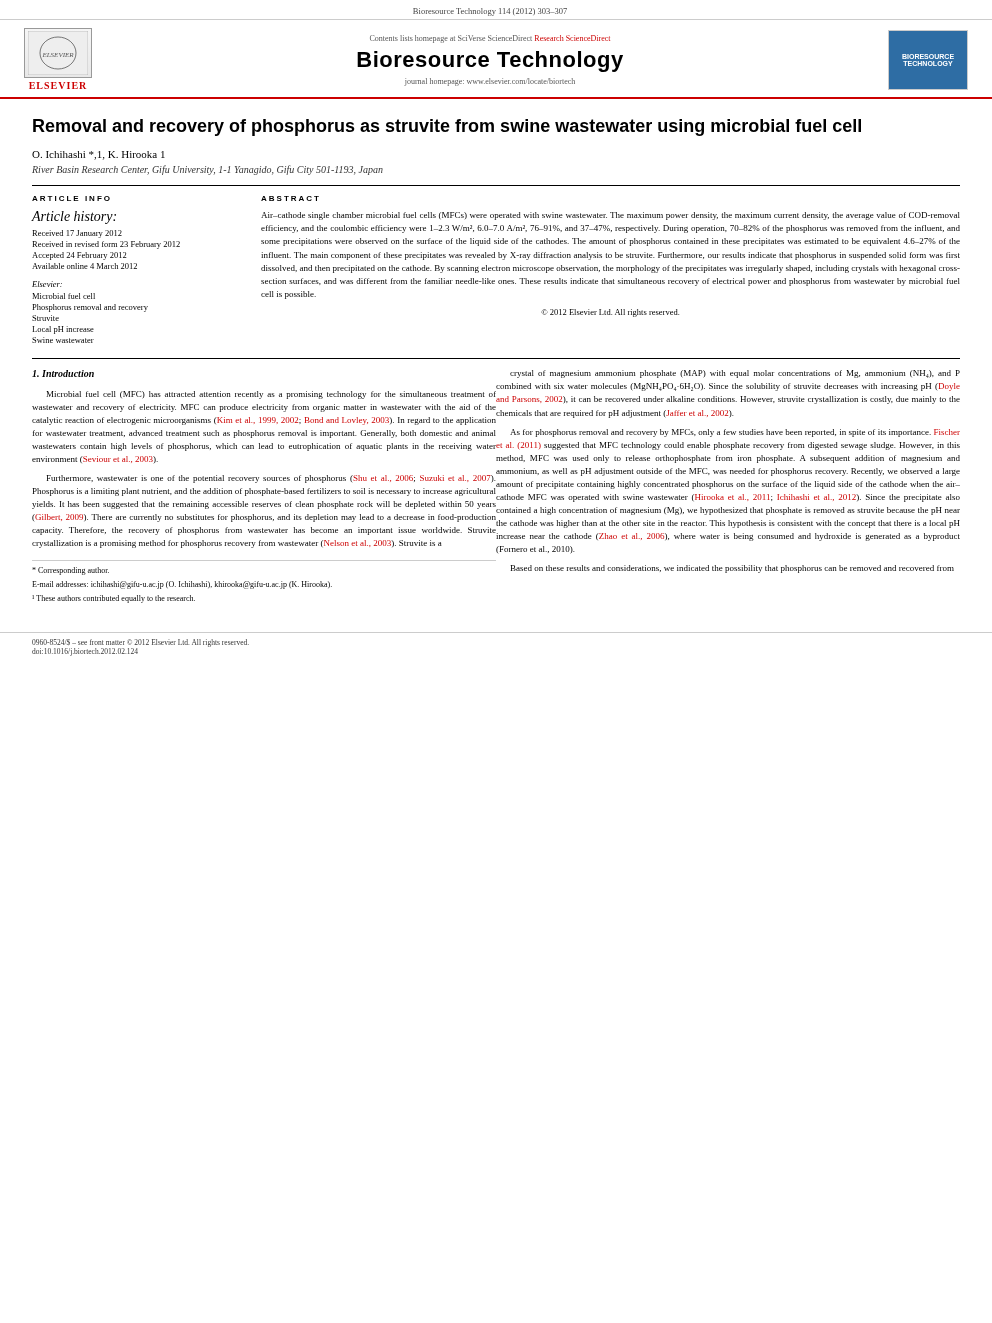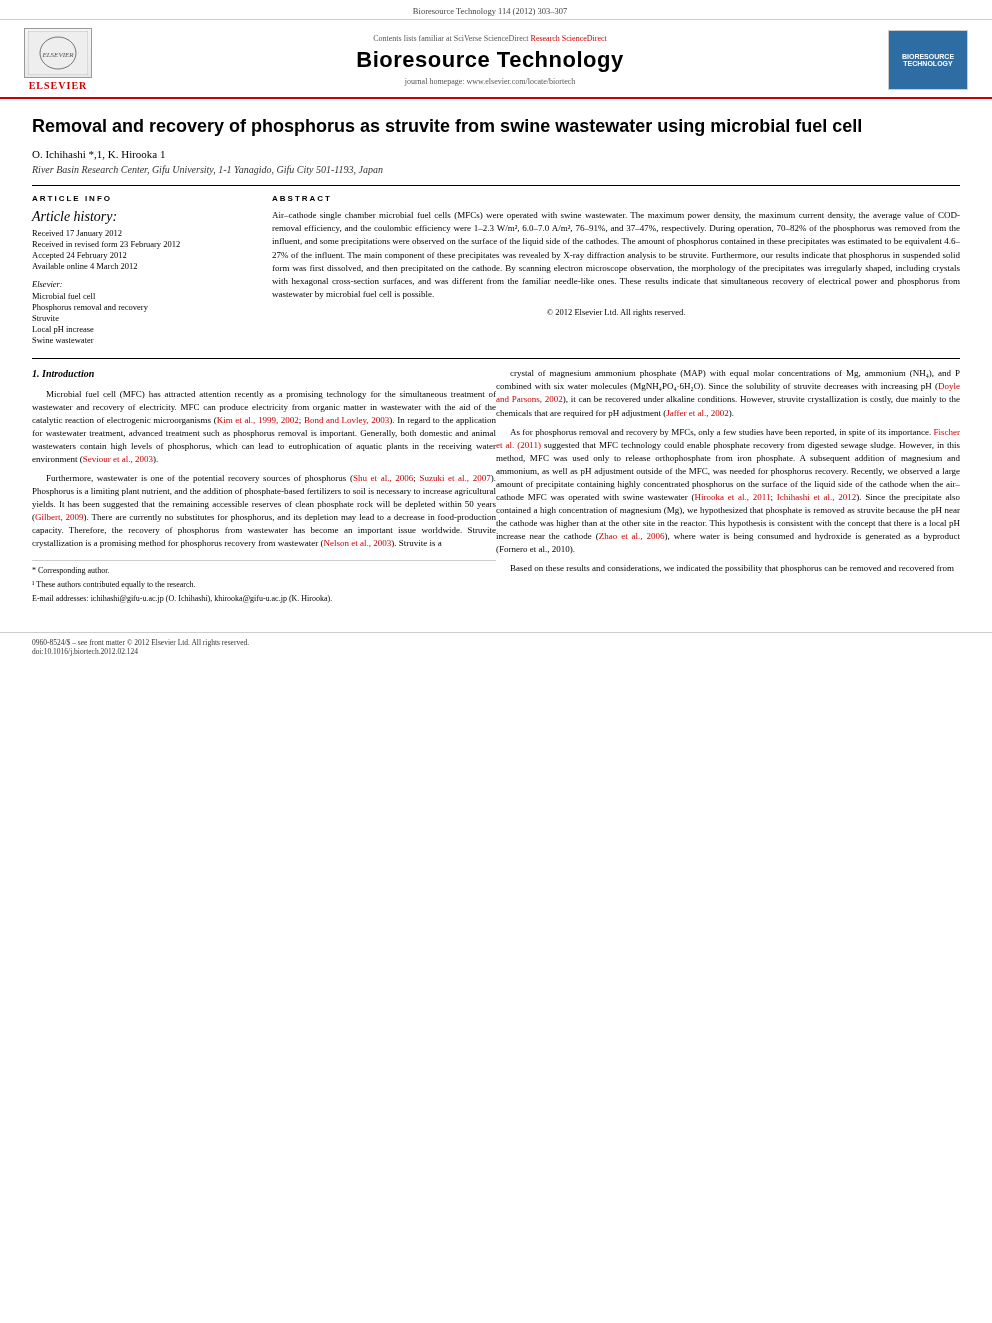--- a/index.html
+++ b/index.html
@@ -127,21 +127,21 @@
 
     .divider {
       border: none;
       border-top: 1px solid #000;
       margin: 8px 0;
     }
 
     
     .two-col {
       display: flex;
-      gap: 20px;
+      gap: 9px;
       margin-bottom: 12px;
     }
 
     .col-left {
       width: 220px;
       min-width: 220px;
     }
 
     .col-right {
       flex: 1;
@@ -265,21 +265,21 @@
         <rect x="0" y="0" width="60" height="44" fill="#eee" stroke="#999" stroke-width="0.5"></rect>
         <ellipse cx="30" cy="22" rx="18" ry="16" fill="none" stroke="#555" stroke-width="0.8"></ellipse>
         <text x="30" y="26" text-anchor="middle" font-size="7" fill="#555" font-style="italic">ELSEVIER</text>
       </svg>
     </div>
     <div class="elsevier-label">ELSEVIER</div>
   </div>
 
   <div class="journal-header-center">
     <div class="sciverse-line">
-      <span>Contents lists familiar at SciVerse ScienceDirect</span>
+      <span>Contents lists homepage at SciVerse ScienceDirect</span>
       <span style="color:#c00;"> Research ScienceDirect</span>
     </div>
     <div class="journal-title-main">Bioresource Technology</div>
     <div class="journal-homepage">journal homepage: www.elsevier.com/locate/biortech</div>
   </div>
 
   <div class="bioresource-logo-right">
     <span style="font-size:7px;text-align:center;font-family:Arial;font-weight:bold;color:#fff;">BIORESOURCE TECHNOLOGY</span>
   </div>
 </div>
@@ -330,22 +330,22 @@
       <p class="section-heading no-indent">1. Introduction</p>
       <p>
         Microbial fuel cell (MFC) has attracted attention recently as a promising technology for the simultaneous treatment of wastewater and recovery of electricity. MFC can produce electricity from organic matter in wastewater with the aid of the catalytic reaction of electrogenic microorganisms (<a class="ref-link">Kim et al., 1999, 2002</a>; <a class="ref-link">Bond and Lovley, 2003</a>). In regard to the application for wastewater treatment, advanced treatment such as phosphorus removal is important. Generally, both domestic and animal wastewaters contain high levels of phosphorus, which can lead to eutrophication of aquatic plants in the receiving water environment (<a class="ref-link">Seviour et al., 2003</a>).
       </p>
       <p>
         Furthermore, wastewater is one of the potential recovery sources of phosphorus (<a class="ref-link">Shu et al., 2006</a>; <a class="ref-link">Suzuki et al., 2007</a>). Phosphorus is a limiting plant nutrient, and the addition of phosphate-based fertilizers to soil is necessary to increase agricultural yields. It has been suggested that the remaining accessible reserves of clean phosphate rock will be depleted within 50 years (<a class="ref-link">Gilbert, 2009</a>). There are currently no substitutes for phosphorus, and its depletion may lead to a decrease in food-production capacity. Therefore, the recovery of phosphorus from wastewater has become an important issue worldwide. Struvite crystallization is a promising method for phosphorus recovery from wastewater (<a class="ref-link">Nelson et al., 2003</a>). Struvite is a
       </p>
 
       <div class="footnote-area">
         <div class="footnote-item">* Corresponding author.</div>
+        <div class="footnote-item">E-mail addresses: ichihashi@gifu-u.ac.jp (O. Ichihashi), khirooka@gifu-u.ac.jp (K. Hirooka).</div>
         <div class="footnote-item">¹ These authors contributed equally to the research.</div>
-        <div class="footnote-item">E-mail addresses: ichihashi@gifu-u.ac.jp (O. Ichihashi), khirooka@gifu-u.ac.jp (K. Hirooka).</div>
       </div>
     </div>
 
     <div class="body-col">
       <p>
         crystal of magnesium ammonium phosphate (MAP) with equal molar concentrations of Mg, ammonium (NH₄), and P combined with six water molecules (MgNH₄PO₄·6H₂O). Since the solubility of struvite decreases with increasing pH (<a class="ref-link">Doyle and Parsons, 2002</a>), it can be recovered under alkaline conditions. However, struvite crystallization is costly, due mainly to the chemicals that are required for pH adjustment (<a class="ref-link">Jaffer et al., 2002</a>).
       </p>
       <p>
         As for phosphorus removal and recovery by MFCs, only a few studies have been reported, in spite of its importance. <a class="ref-link">Fischer et al. (2011)</a> suggested that MFC technology could enable phosphate recovery from digested sewage sludge. However, in this method, MFC was used only to release orthophosphate from iron phosphate. A subsequent addition of magnesium and ammonium, as well as pH adjustment outside of the MFC, was needed for phosphorus recovery. Recently, we observed a large amount of precipitate containing highly concentrated phosphorus on the surface of the liquid side of the cathode when the air–cathode MFC was operated with swine wastewater (<a class="ref-link">Hirooka et al., 2011</a>; <a class="ref-link">Ichihashi et al., 2012</a>). Since the precipitate also contained a high concentration of magnesium (Mg), we hypothesized that phosphate is removed as struvite because the pH near the cathode was higher than at the other site in the reactor. This hypothesis is consistent with the concept that there is a local pH increase near the cathode (<a class="ref-link">Zhao et al., 2006</a>), where water is being consumed and hydroxide is generated as a byproduct (Fornero et al., 2010).
       </p>

